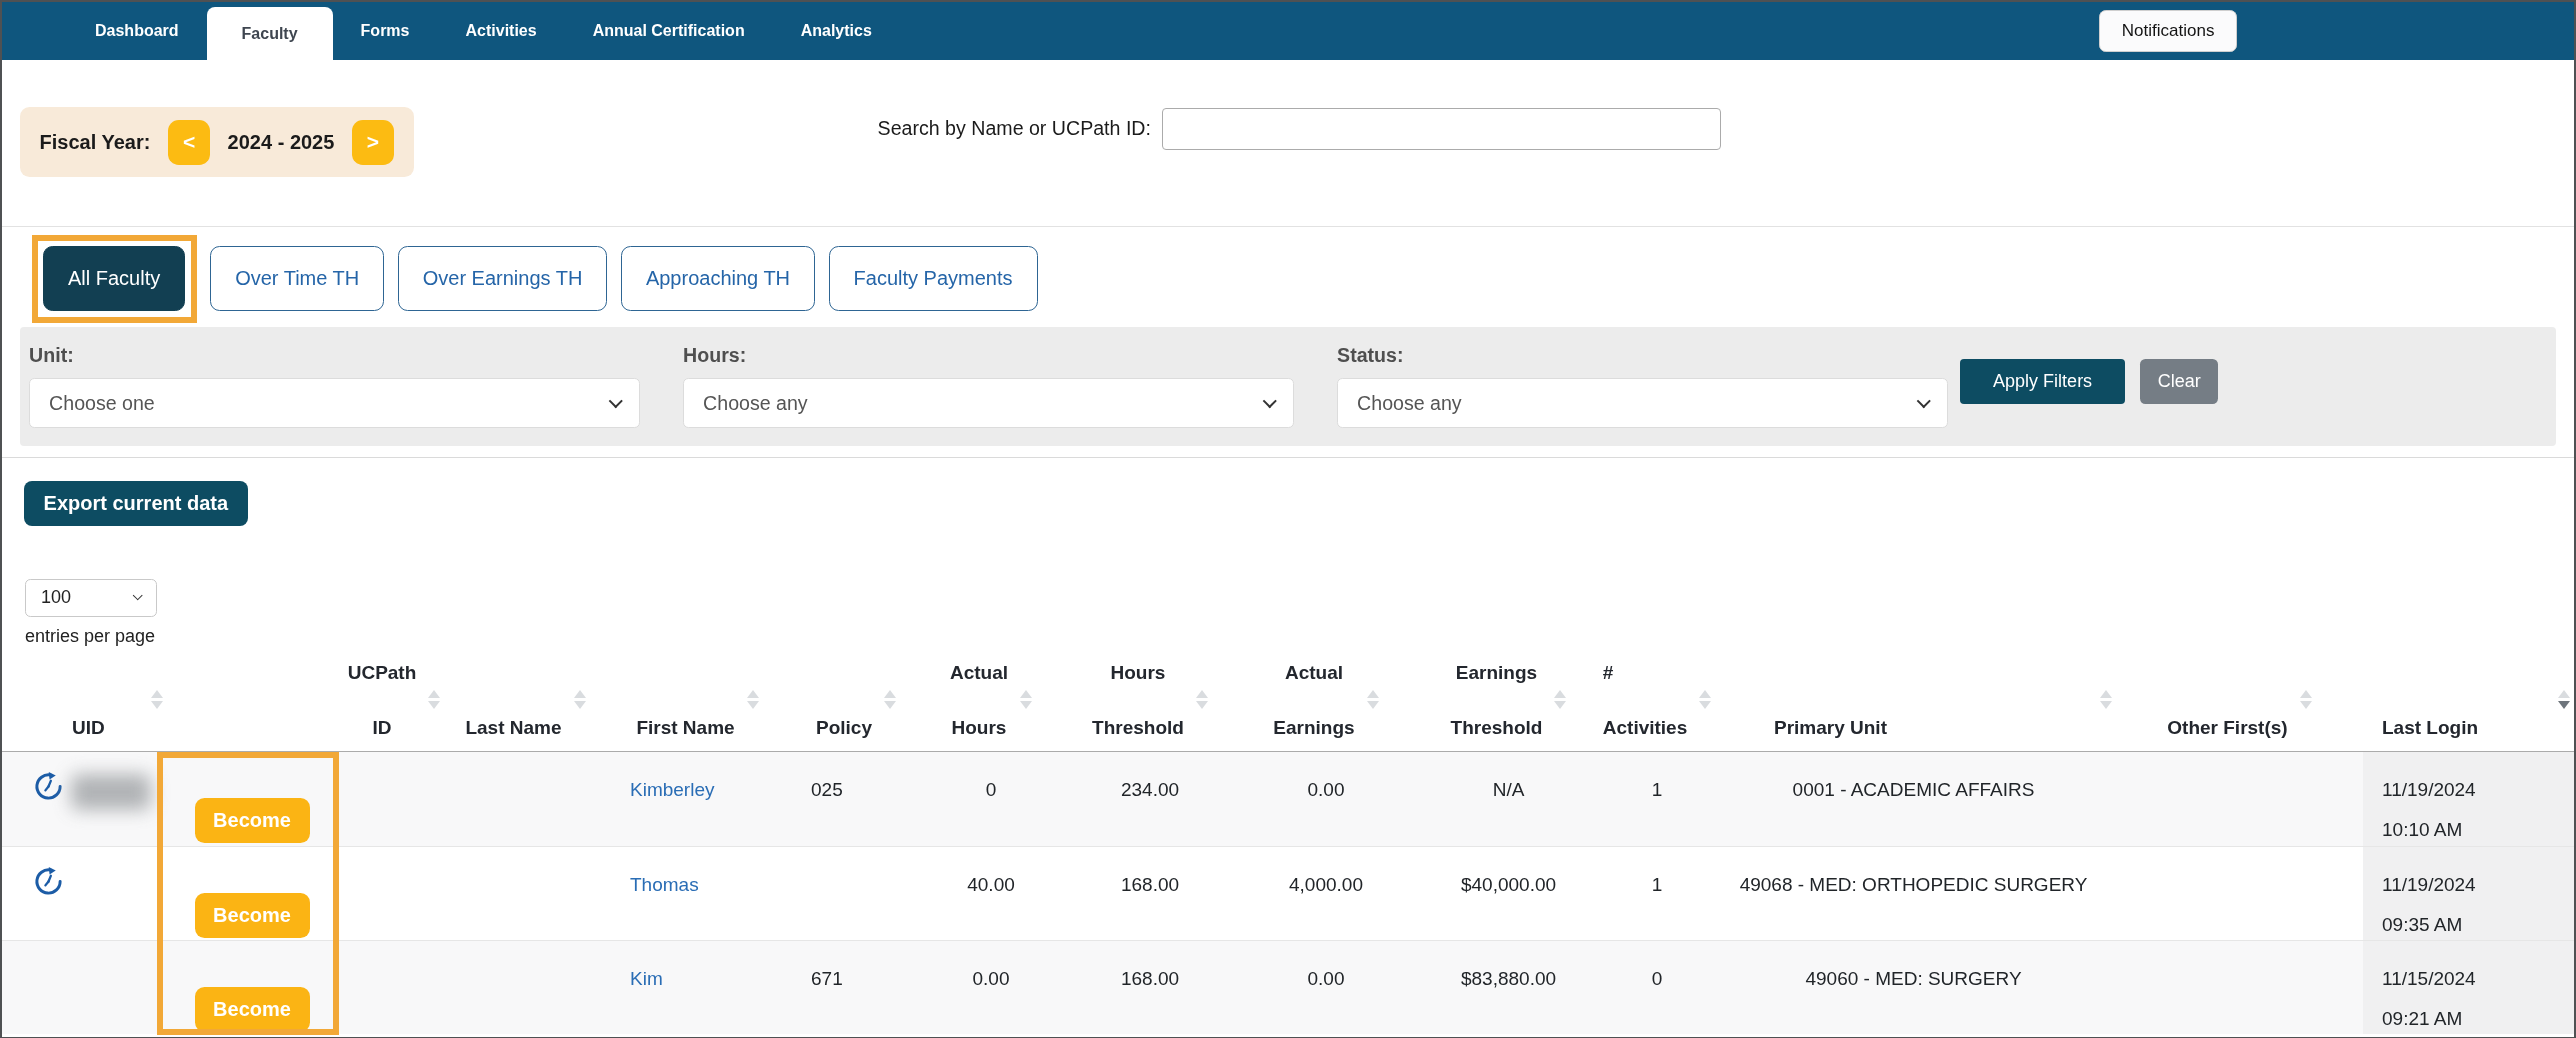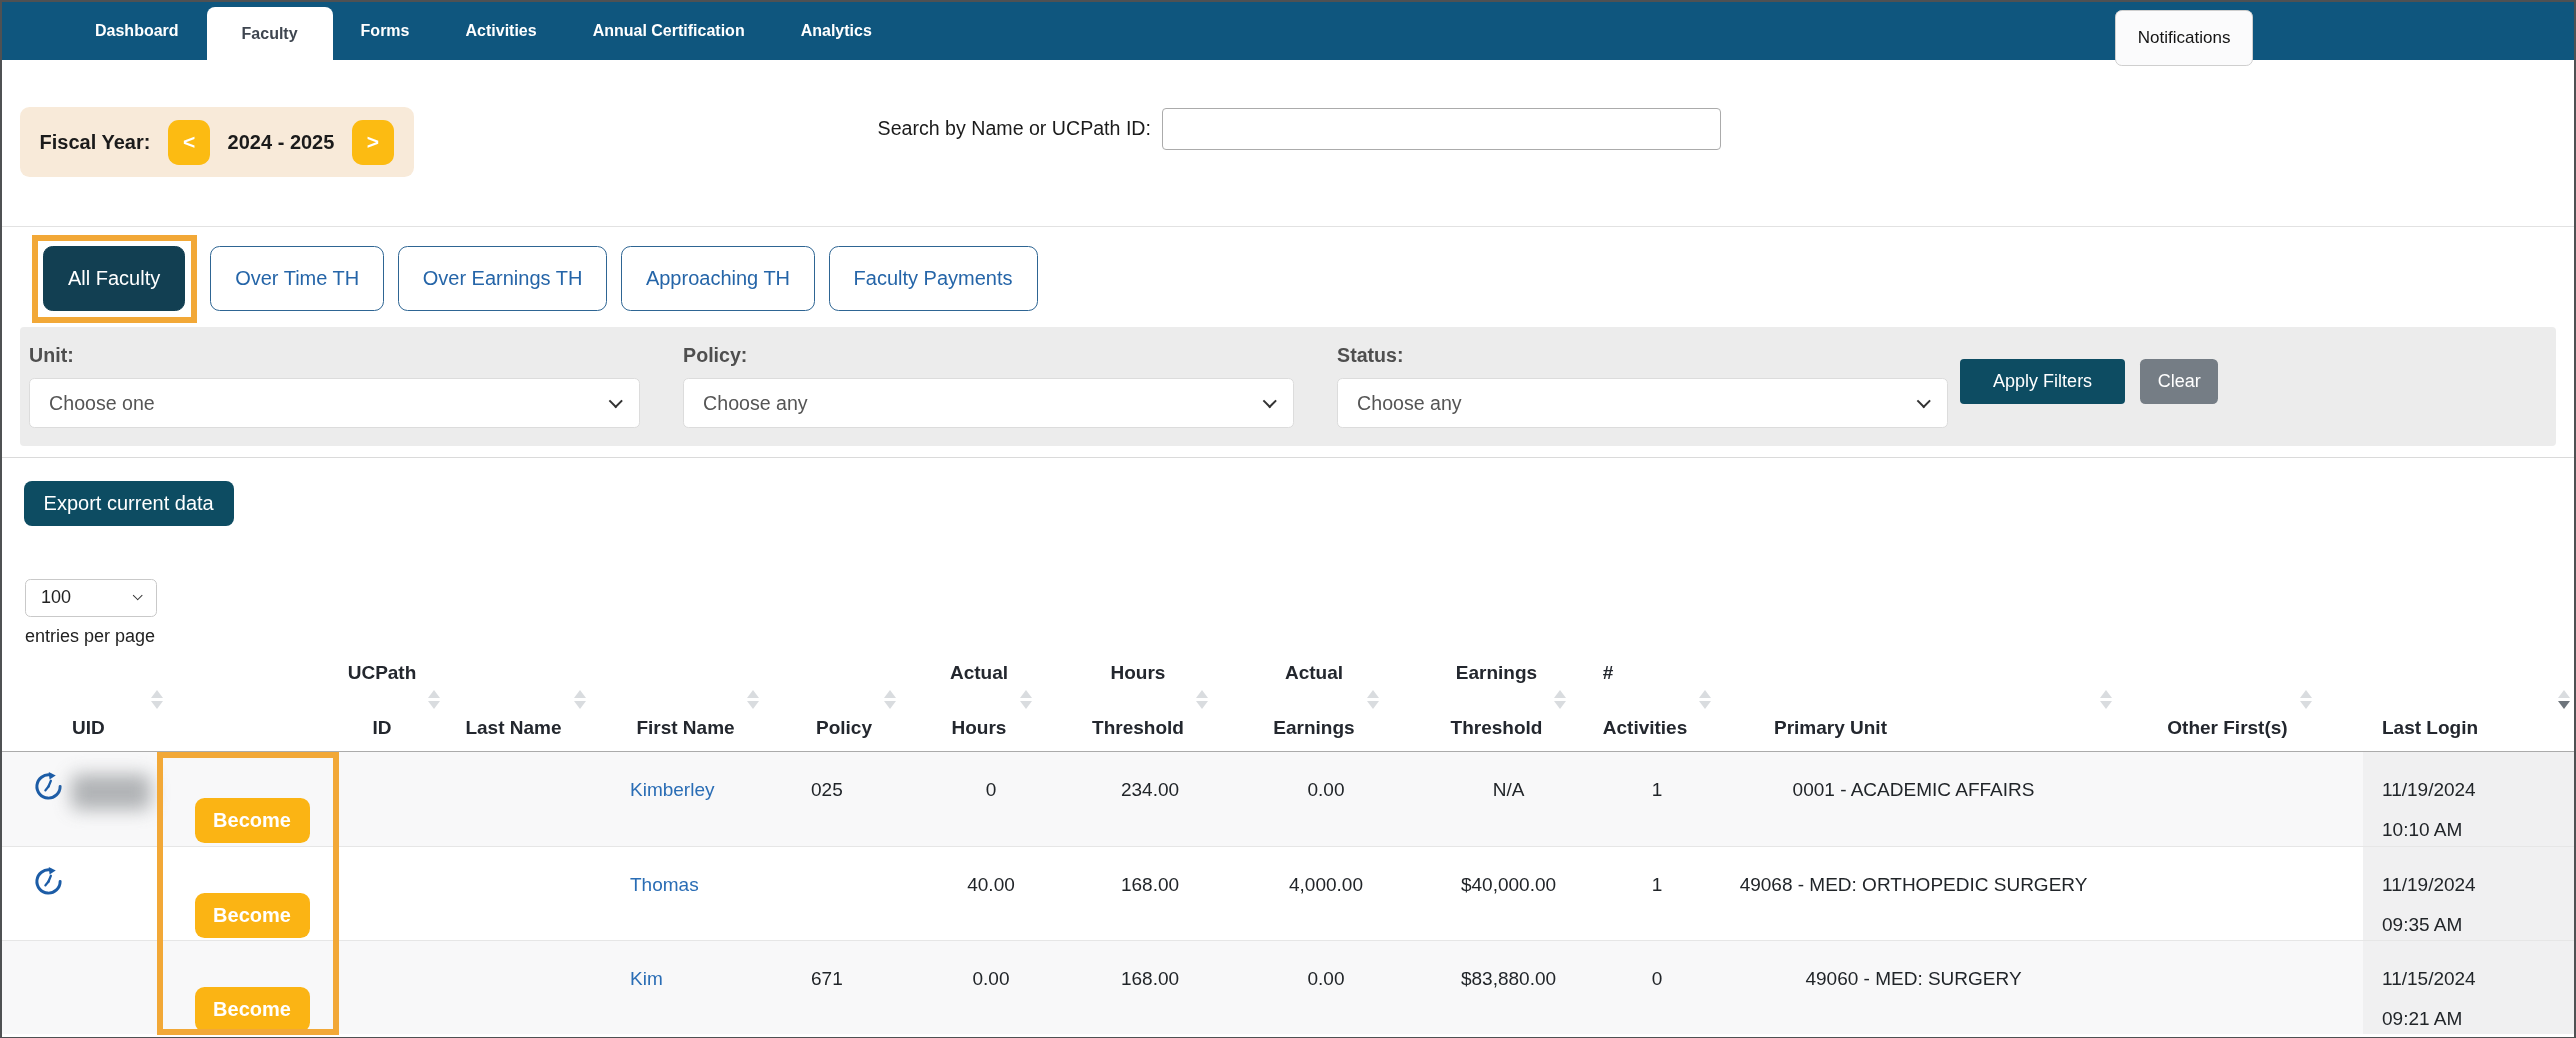--- a/index.html
+++ b/index.html
@@ -6,21 +6,21 @@
   *{box-sizing:border-box;}
   .frame{
     width:2576px;height:1039px;border:2.7px solid #4F5153;background:#fff;
     position:relative;overflow:hidden;
     font-family:"Liberation Sans", sans-serif;color:#212529;
   }
   
   .topbar{height:58px;background:#0F567E;display:flex;align-items:flex-start;padding-left:65px;position:relative;}
   .nav-item{line-height:58px;padding:0 28px;color:#fff;font-weight:bold;font-size:16px;cursor:pointer;white-space:nowrap;}
   .nav-item.active{background:#fff;color:#3F4650;border-radius:8px 8px 0 0;height:62px;margin-top:5.4px;line-height:54px;padding:0 35px;}
-  .btn-notifications{position:absolute;right:321px;top:8px;height:56px;padding:0 21.6px;background:#FBFBFC;border:0.7px solid #CFCFCF;border-radius:6.8px;font-size:17px;color:#141414;display:flex;align-items:center;cursor:pointer;}
+  .btn-notifications{position:absolute;right:337px;top:8px;height:42px;padding:0 21.6px;background:#FBFBFC;border:0.7px solid #CFCFCF;border-radius:6.8px;font-size:17px;color:#141414;display:flex;align-items:center;cursor:pointer;}
   
   .fy-row{margin:47px 17.6px 0 17.6px;position:relative;height:70px;}
   .fy-box{display:inline-flex;background:#F8EAD9;border-radius:9.5px;height:70px;align-items:center;gap:17.6px;padding:0 20px;}
   .fy-label,.fy-value{font-size:20px;font-weight:bold;color:#1B1B1B;white-space:nowrap;}
   .fy-arrow{width:42px;height:45px;background:#FCBB12;border:none;border-radius:10.8px;color:#fff;font-size:21px;font-weight:bold;display:flex;align-items:center;justify-content:center;cursor:pointer;}
   .search-group{position:absolute;left:858px;top:0;display:flex;align-items:center;gap:10.8px;height:43px;}
   .search-label{font-size:19.6px;color:#1B1B1B;white-space:nowrap;}
   .search-input{width:559px;height:42px;border:0.7px solid #ABABAB;border-radius:4px;font-size:19px;padding:0 10.8px;font-family:"Liberation Sans",sans-serif;}
   .divider{border:none;border-top:1.4px solid #E2E2E2;margin:49px 0 0 0;}
   .divider2{border:none;border-top:1.4px solid #DADADA;margin:10.8px 0 0 0;}
@@ -32,21 +32,21 @@
   
   .filter-panel{margin:4px 17.6px 0;background:#ECECEC;border-radius:4px;height:119px;display:flex;align-items:center;padding:0 9.5px;gap:43px;}
   .fgroup{display:flex;flex-direction:column;gap:10.8px;width:611px;}
   .flabel{font-size:19.6px;color:#4F4F4F;font-weight:bold;}
   .fselect{height:50px;background:#fff;border:0.7px solid #DCDCDC;border-radius:5.4px;display:flex;align-items:center;justify-content:space-between;padding:0 19px;font-size:19.6px;color:#555;cursor:pointer;}
   .chev{width:9.5px;height:9.5px;border-right:2px solid #333;border-bottom:2px solid #333;transform:rotate(45deg);margin-top:-5.4px;flex:none;}
   .fbuttons{display:flex;gap:15px;margin-left:-31px;margin-top:-9.5px;}
   .btn-apply{height:45px;padding:0 33px;background:#0D4C62;color:#fff;border-radius:4px;font-size:18px;border:none;cursor:pointer;}
   .btn-clear{height:45px;padding:0 17.6px;background:#757D85;color:#fff;border-radius:5.4px;font-size:18px;border:none;cursor:pointer;}
   
-  .btn-export{display:block;margin:23px 0 0 21.6px;height:45px;padding:0 20px;background:#0D4C62;color:#fff;font-weight:normal;font-size:20px;border-radius:8px;border:none;cursor:pointer;}
+  .btn-export{display:block;margin:23px 0 0 21.6px;height:45px;padding:0 20px;background:#0D4C62;color:#fff;font-weight:bold;font-size:20px;border-radius:8px;border:none;cursor:pointer;}
   .pagesize{margin:53px 16px 0 23px;width:132px;height:38px;border:0.7px solid #C9C9C9;border-radius:5.4px;display:flex;align-items:center;justify-content:space-between;padding:0 15px;font-size:18px;color:#222;cursor:pointer;}
   .pagesize .chev{width:7.4px;height:7.4px;border-width:1.7px;margin-top:-3.4px;}
   .entries-label{margin:9.5px 0 0 23px;font-size:18px;color:#222;}
   
   .table-wrap{margin-top:12px;position:relative;
     --cols:162px 176px 108px 155px 189px 128px 142px 176px 176px 189px 108px 405px 247px 215px;}
   .grid-row{display:grid;grid-template-columns:var(--cols);}
   .thead{height:93px;border-bottom:1.4px solid #ABABAB;background:#fff;}
   .th{display:flex;align-items:flex-end;justify-content:center;gap:12px;padding-bottom:10.8px;font-weight:bold;font-size:19px;color:#23272E;}
   .th .lab{display:flex;flex-direction:column;align-items:center;line-height:24px;white-space:nowrap;gap:31px;}
@@ -124,21 +124,21 @@
 
   <div class="filter-panel">
     <div class="fgroup">
       <span class="flabel">Unit:</span>
       <div class="fselect">
         <span>Choose one</span>
         <span class="chev"></span>
       </div>
     </div>
     <div class="fgroup">
-      <span class="flabel">Policy:</span>
+      <span class="flabel">Hours:</span>
       <div class="fselect">
         <span>Choose any</span>
         <span class="chev"></span>
       </div>
     </div>
     <div class="fgroup">
       <span class="flabel">Status:</span>
       <div class="fselect">
         <span>Choose any</span>
         <span class="chev"></span>

